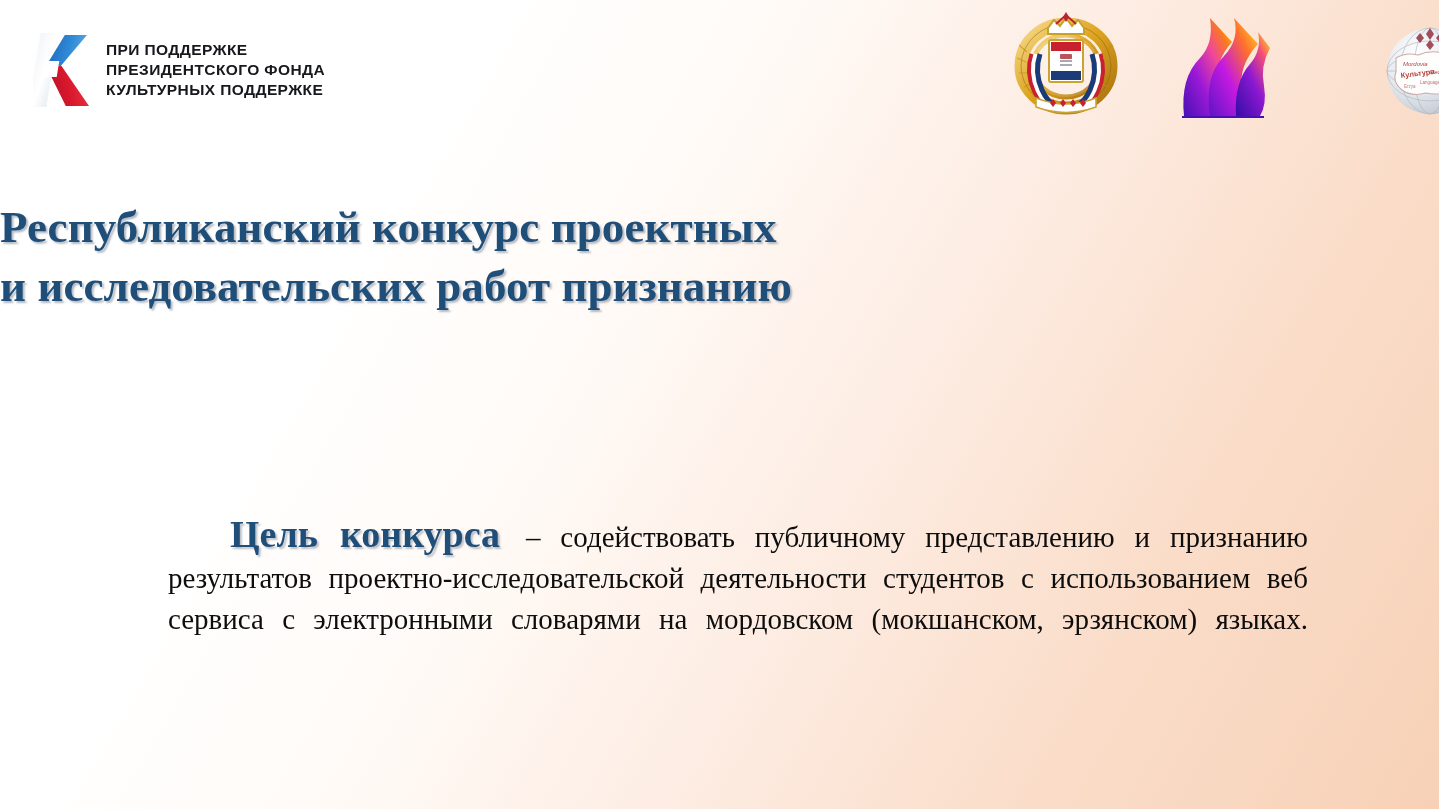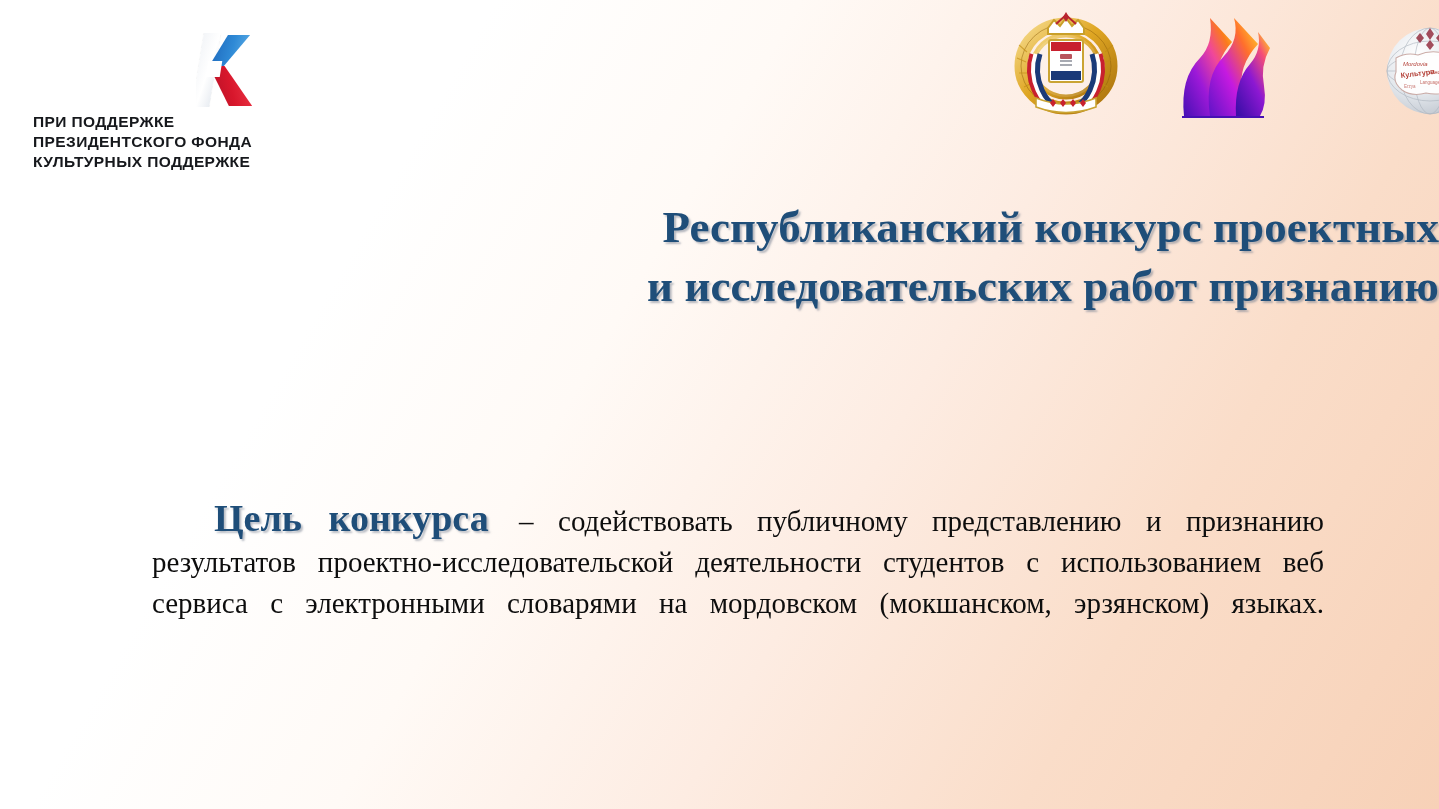--- a/index.html
+++ b/index.html
@@ -33,23 +33,22 @@
     right: 0;
     height: 130px;
   }
 
   
   .pfki {
     position: absolute;
     left: 33px;
     top: 33px;
     display: flex;
-    align-items: flex-end;
-    gap: 5px;
-    flex-direction: column;
+    align-items: center;
+    gap: 17px;
   }
   .pfki-mark {
     position: relative;
     width: 56px;
     height: 74px;
     flex: 0 0 auto;
     overflow: hidden;
   }
   .pfki-mark .k-stem {
     position: absolute;
@@ -124,21 +123,21 @@
     width: 100px;
     height: 94px;
   }
 
   
   .title-block {
     position: absolute;
     left: 0;
     right: 0;
     top: 198px;
-    text-align: right;
+    text-align: left;
   }
   .title-line {
     font-size: 45px;
     font-weight: bold;
     color: #1f4e79;
     line-height: 1.30;
     letter-spacing: 0.1px;
     text-shadow: 2px 2px 2px rgba(120,130,145,0.55);
     white-space: nowrap;
   }
@@ -155,21 +154,21 @@
   }
 
   
   .body-block {
     position: absolute;
     left: 152px;
     top: 498px;
     width: 1172px;
   }
   .goal-paragraph {
-    margin: 0;
+    margin: 16px;
     text-align: justify;
     text-justify: inter-word;
     text-indent: 62px;
     font-size: 29px;
     line-height: 41px;
     color: #0d0d0d;
   }
   .goal-paragraph::after {
     content: "";
     display: inline-block;

